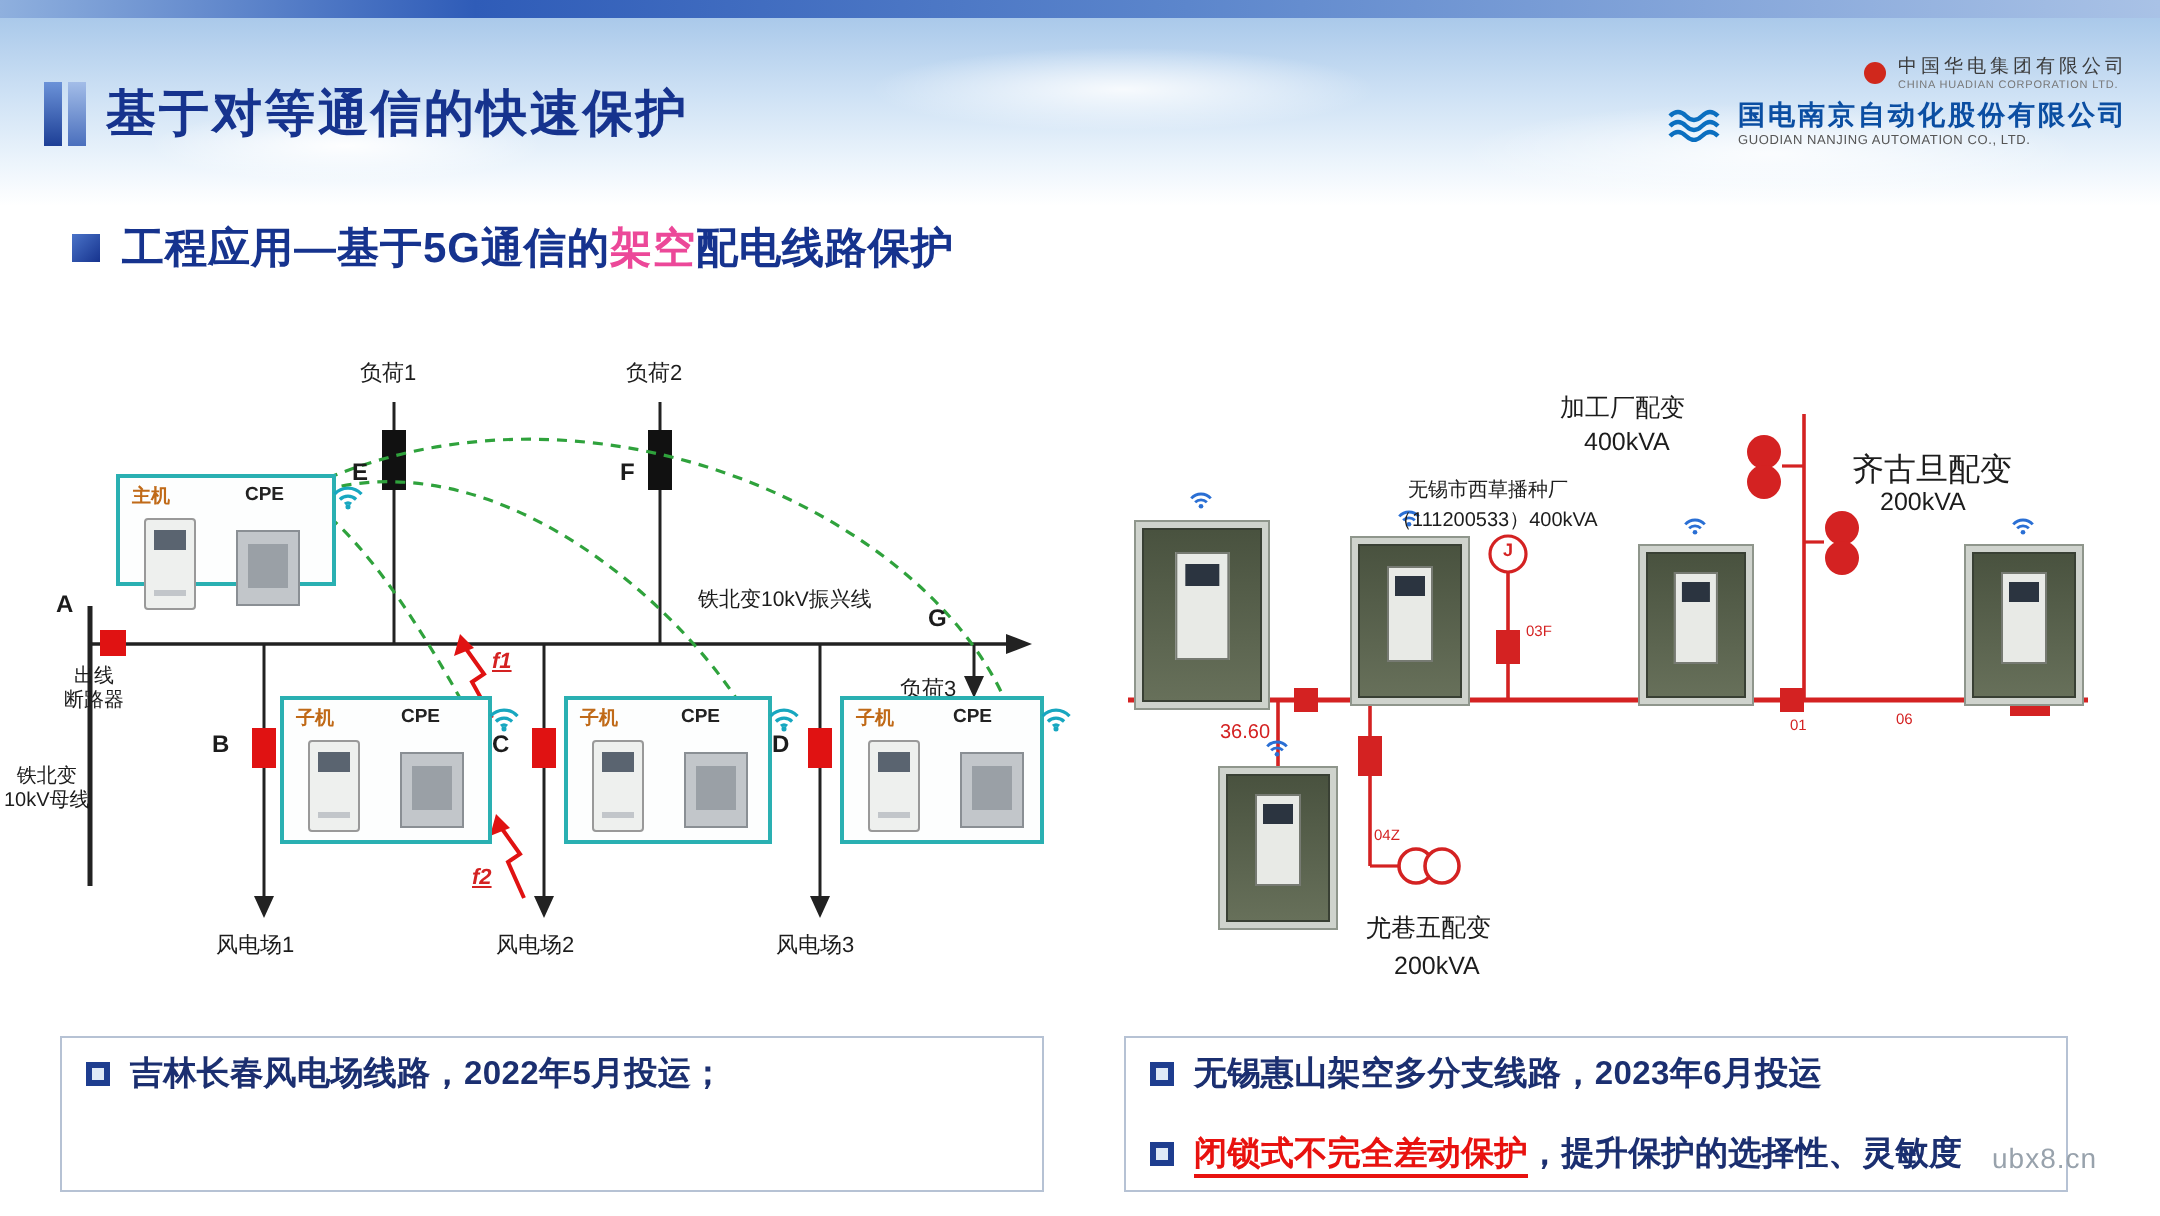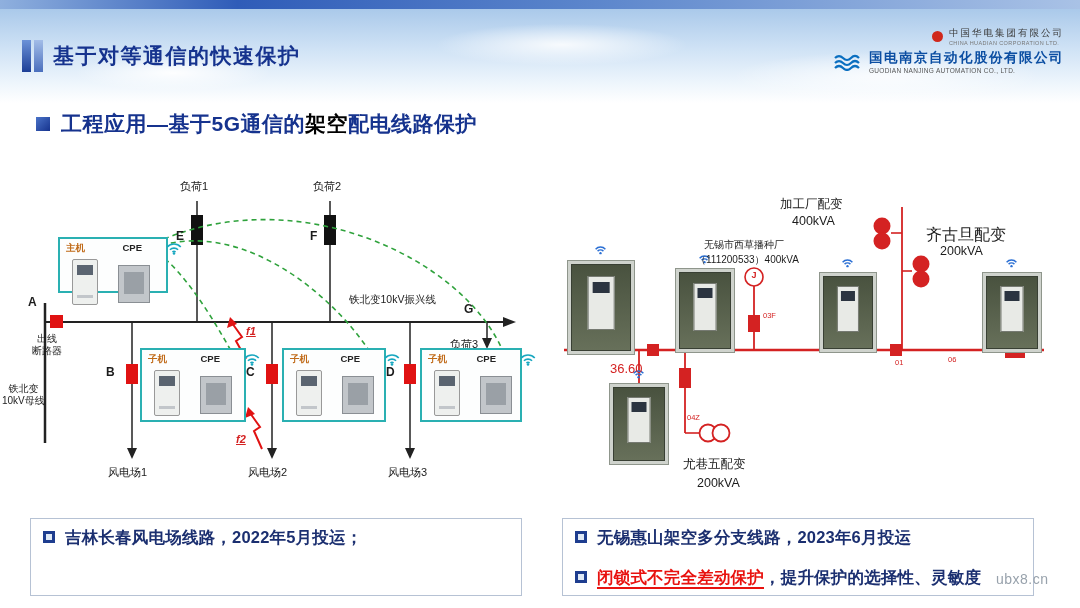--- a/index.html
+++ b/index.html
@@ -13,34 +13,34 @@
   .header{position:absolute;left:0;top:9px;width:100%;height:94px;
     background:
       radial-gradient(140px 26px at 16% 68%, rgba(255,255,255,.95), rgba(255,255,255,0) 70%),
       radial-gradient(180px 30px at 52% 38%, rgba(255,255,255,.85), rgba(255,255,255,0) 70%),
       radial-gradient(220px 36px at 82% 72%, rgba(255,255,255,.8), rgba(255,255,255,0) 70%),
       linear-gradient(180deg,#aac9ea 0%,#cfe2f5 42%,#edf5fc 78%,#ffffff 100%);}
   .title-row{position:absolute;left:22px;top:31px;display:flex;align-items:center;gap:10px;}
   .title-bars{display:flex;gap:3px;align-items:flex-end;height:32px;}
   .title-bars .b1{width:9px;height:32px;background:linear-gradient(180deg,#6b92d8,#1d3f96);}
   .title-bars .b2{width:9px;height:32px;background:linear-gradient(180deg,#a3bde8,#4a6fbd);}
-  .page-title{font-size:21px;font-weight:bold;color:#16338e;letter-spacing:1.5px;}
+  .page-title{font-size:25px;font-weight:bold;color:#16338e;letter-spacing:1.5px;}
   .logo{position:absolute;right:16px;top:18px;display:flex;flex-direction:column;align-items:flex-end;gap:3px;}
   .logo-row{display:flex;align-items:center;gap:6px;}
   .hd-mark{width:11px;height:11px;background:#d0281c;border-radius:50%;flex:0 0 auto;}
   .hd-cn{font-size:9.5px;color:#3a3a3a;letter-spacing:2px;}
   .hd-en{font-size:5.5px;color:#777;letter-spacing:.4px;}
   .gn-cn{font-size:13.5px;font-weight:bold;color:#0b4ea2;letter-spacing:1.5px;}
   .gn-en{font-size:6.5px;color:#555;letter-spacing:.3px;}
 
   
   .subtitle{position:absolute;left:36px;top:110px;display:flex;align-items:center;gap:11px;}
   .sub-bullet{width:14px;height:14px;background:linear-gradient(135deg,#4a73c8,#16338e);flex:0 0 auto;}
   .sub-text{font-size:21px;font-weight:bold;color:#16338e;letter-spacing:.5px;}
-  .sub-text .hl{color:#000000;}
+  .sub-text .hl{color:#ec4899;}
 
   
   .lbl{position:absolute;white-space:nowrap;color:#1c1c1c;}
   .lbl.red{color:#d42222;}
   .lbl.bold{font-weight:bold;}
   .lbl.ital{font-style:italic;text-decoration:underline;}
   .lbl.center{text-align:center;}
 
   
   .diagram-left{position:absolute;left:0;top:165px;width:548px;height:348px;}
@@ -342,21 +342,21 @@
 
     <div class="lbl" style="left:228px;top:31px;font-size:12.5px;">加工厂配变</div>
     <div class="lbl" style="left:240px;top:49px;font-size:12.5px;">400kVA</div>
     <div class="lbl" style="left:374px;top:60px;font-size:16px;">齐古旦配变</div>
     <div class="lbl" style="left:388px;top:79px;font-size:12.5px;">200kVA</div>
     <div class="lbl" style="left:152px;top:73px;font-size:10px;">无锡市西草播种厂</div>
     <div class="lbl" style="left:144px;top:88px;font-size:10px;">（111200533）400kVA</div>
     <div class="lbl red bold center" style="left:196px;top:105px;width:12px;font-size:9px;">J</div>
     <div class="lbl" style="left:131px;top:291px;font-size:12.5px;">尤巷五配变</div>
     <div class="lbl" style="left:145px;top:311px;font-size:12.5px;">200kVA</div>
-    <div class="lbl red" style="left:58px;top:196px;font-size:13px;">36.60</div>
+    <div class="lbl red" style="left:58px;top:196px;font-size:10px;">36.60</div>
     <div class="lbl red" style="left:211px;top:146px;font-size:7.5px;">03F</div>
     <div class="lbl red" style="left:90px;top:248px;font-size:7.5px;padding-left:45px;">04Z</div>
     <div class="lbl red" style="left:343px;top:193px;font-size:7.5px;">01</div>
     <div class="lbl red" style="left:396px;top:190px;font-size:7.5px;">06</div>
   </div>
 
   <div class="note-box note-left">
     <div class="note-row">
       <span class="note-bullet"></span>
       <div class="note-text"><span>吉林长春风电场线路，2022年5月投运；</span></div>

